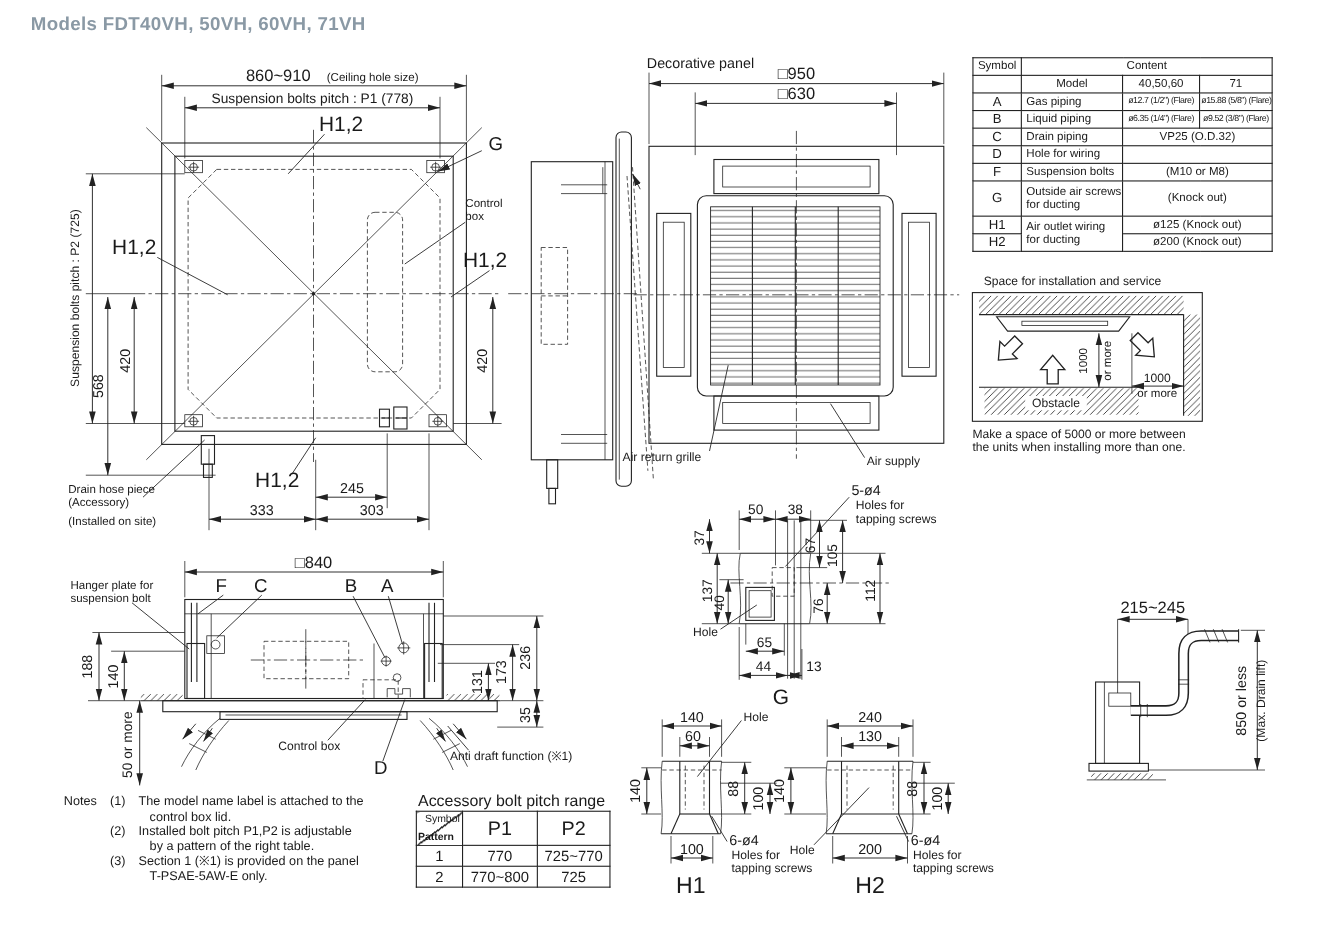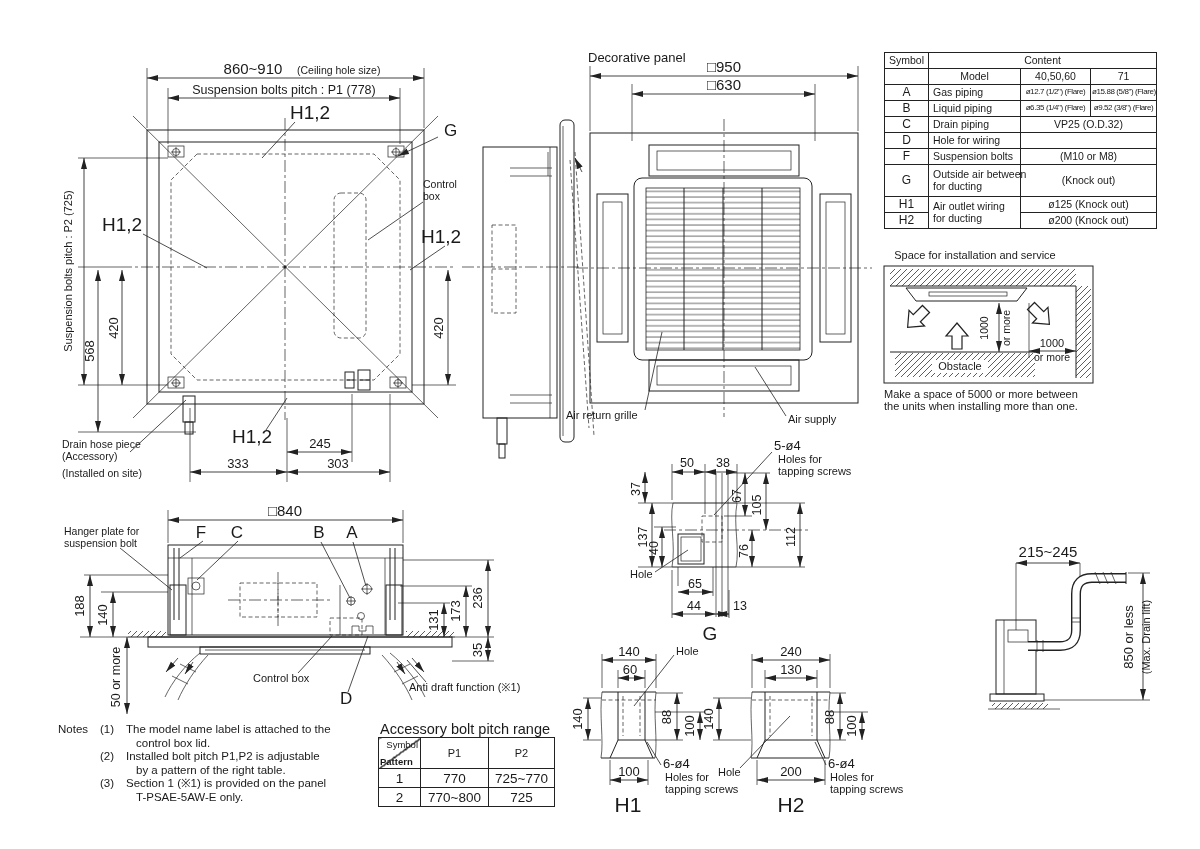--- a/index.html
+++ b/index.html
@@ -27,33 +27,34 @@
   #spec td.sv{font-size:8px;letter-spacing:-.4px;}
   #spec td.sym{font-size:12px;}
   
   #pitch-title{position:absolute;left:380px;top:721px;font-size:14.5px;}
   #pitch{position:absolute;left:378px;top:737px;width:176px;border-collapse:collapse;table-layout:fixed;}
   #pitch td{border:1px solid #222;text-align:center;font-size:13.5px;height:18px;padding:0;}
   #pitch td.diag{position:relative;height:30px;
      background:linear-gradient(to bottom right,#fff 48.5%,#222 48.5%,#222 51.5%,#fff 51.5%);}
   #pitch td.diag .s1{position:absolute;top:1px;right:2px;font-size:9.5px;}
   #pitch td.diag .s2{position:absolute;bottom:1px;left:1px;font-size:9.5px;font-weight:bold;}
-  #pitch td.hdr{font-size:11px;}
+  #pitch td.hdr{font-size:18px;}
   
   #notes{position:absolute;left:58px;top:723px;font-size:11.5px;line-height:13.5px;}
   #notes .row{display:flex;}
   #notes .h{width:42px;}
   #notes .m{width:26px;}
   #notes .cont{padding-left:0;text-align:right;}
 </style>
 </head>
 <body>
 
 <div id="canvas">
 
+  <div id="page-title">Models  FDT40VH, 50VH, 60VH, 71VH</div>
 
   <svg width="1200" height="849" viewBox="0 0 1200 849">
     <defs>
       <marker id="ae" markerWidth="12" markerHeight="8" refX="11" refY="4" orient="auto" markerUnits="userSpaceOnUse">
           <path d="M0,1 L11,4 L0,7 Z" fill="#222"></path>
         </marker>
       <marker id="as" markerWidth="12" markerHeight="8" refX="1" refY="4" orient="auto" markerUnits="userSpaceOnUse">
           <path d="M12,1 L1,4 L12,7 Z" fill="#222"></path>
         </marker>
       <pattern id="ht" width="6" height="6" patternUnits="userSpaceOnUse">
@@ -566,21 +567,21 @@
       <td colspan="2"></td>
     </tr>
     <tr>
       <td class="sym">F</td>
       <td class="nm">Suspension bolts</td>
       <td colspan="2">(M10 or M8)</td>
     </tr>
     <tr style="height:32px;">
       <td class="sym">G</td>
       <td class="nm">
-            <div>Outside air between</div>
+            <div>Outside air screws</div>
             <div>for ducting</div>
           </td>
       <td colspan="2">(Knock out)</td>
     </tr>
     <tr>
       <td class="sym">H1</td>
       <td class="nm" rowspan="2">
             <div>Air outlet wiring</div>
             <div>for ducting</div>
           </td>

